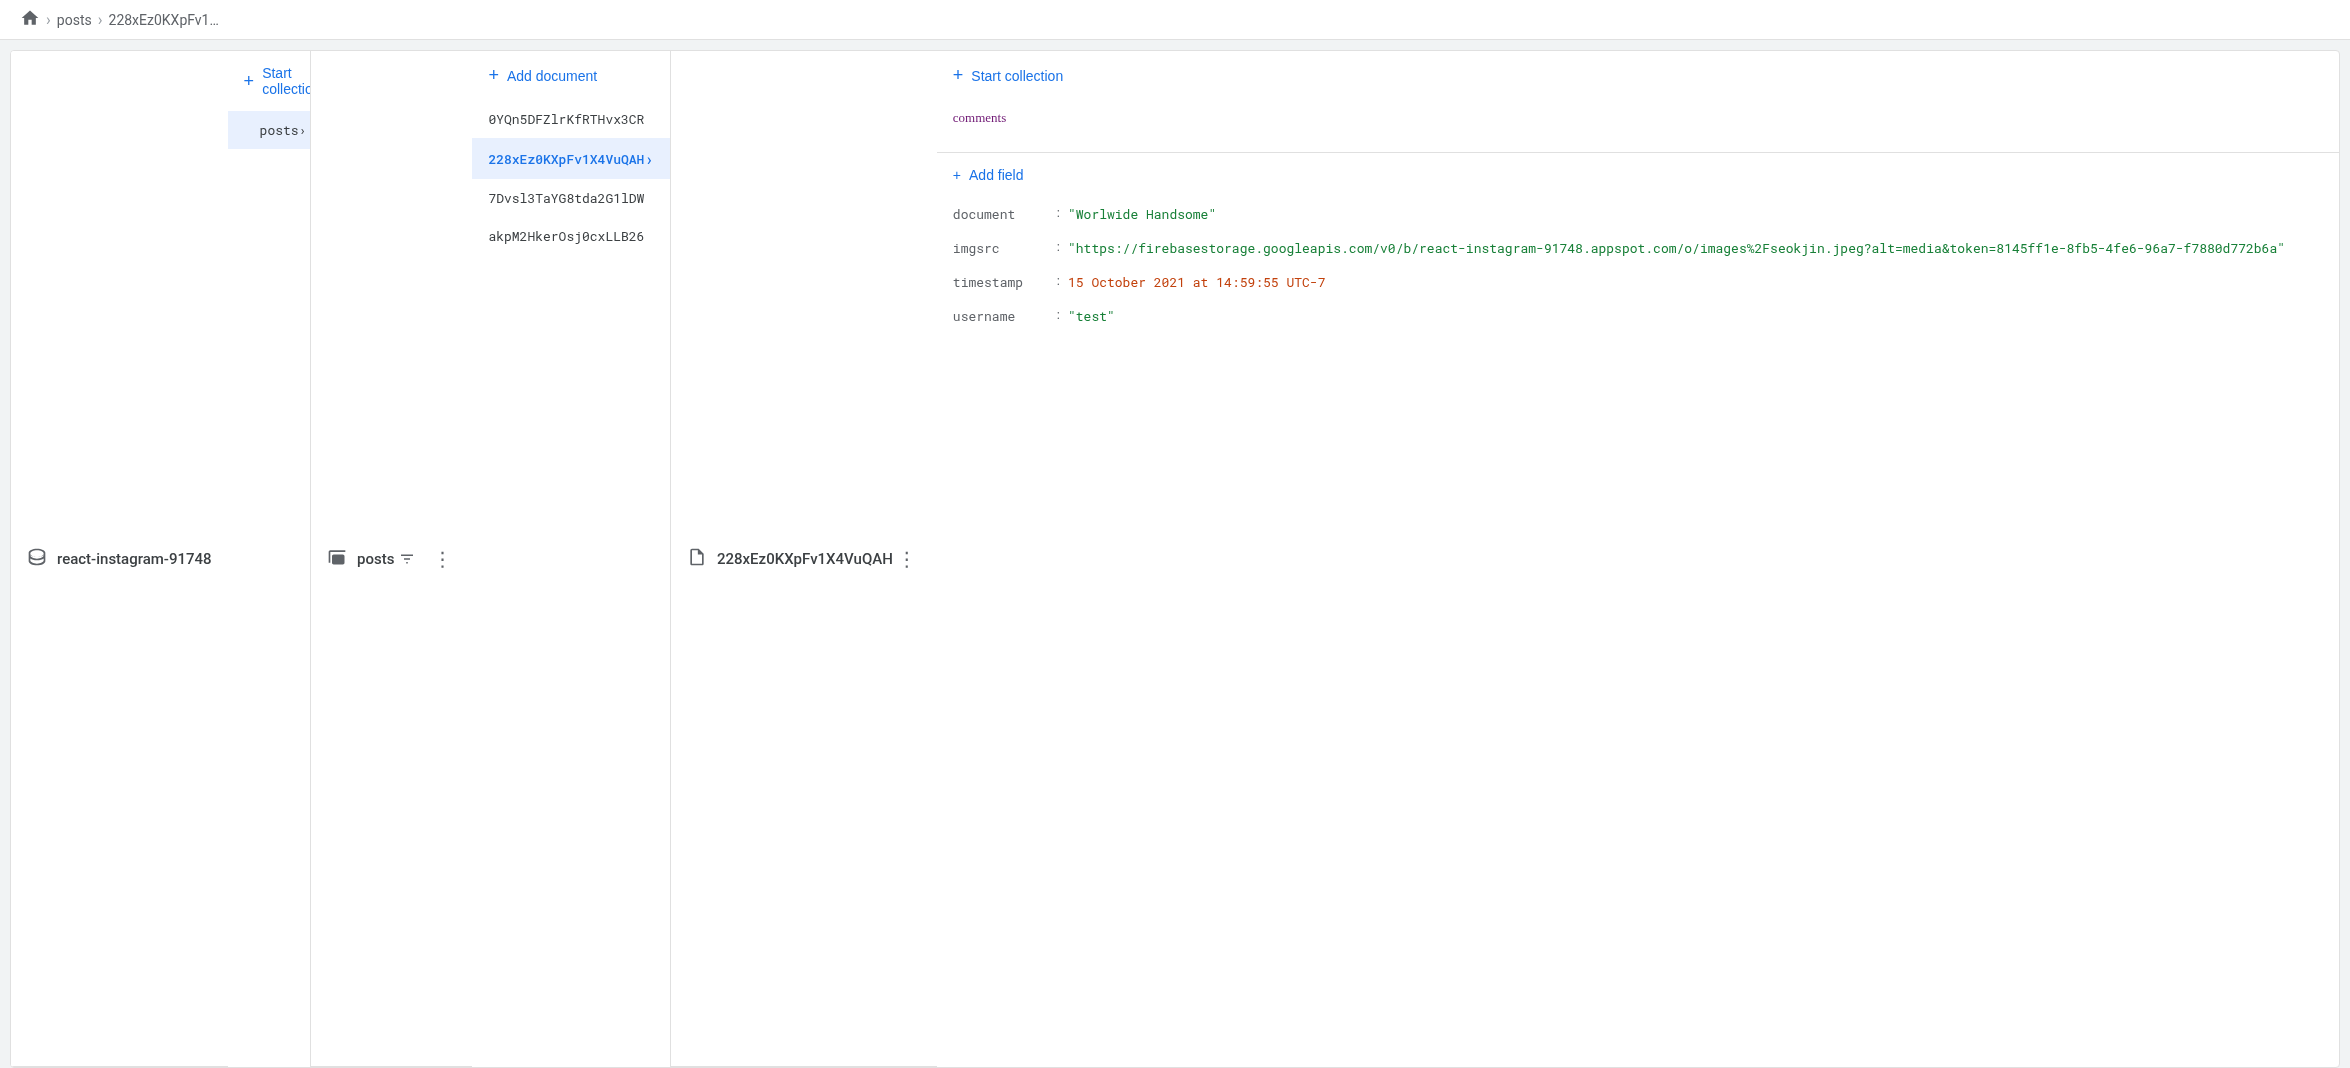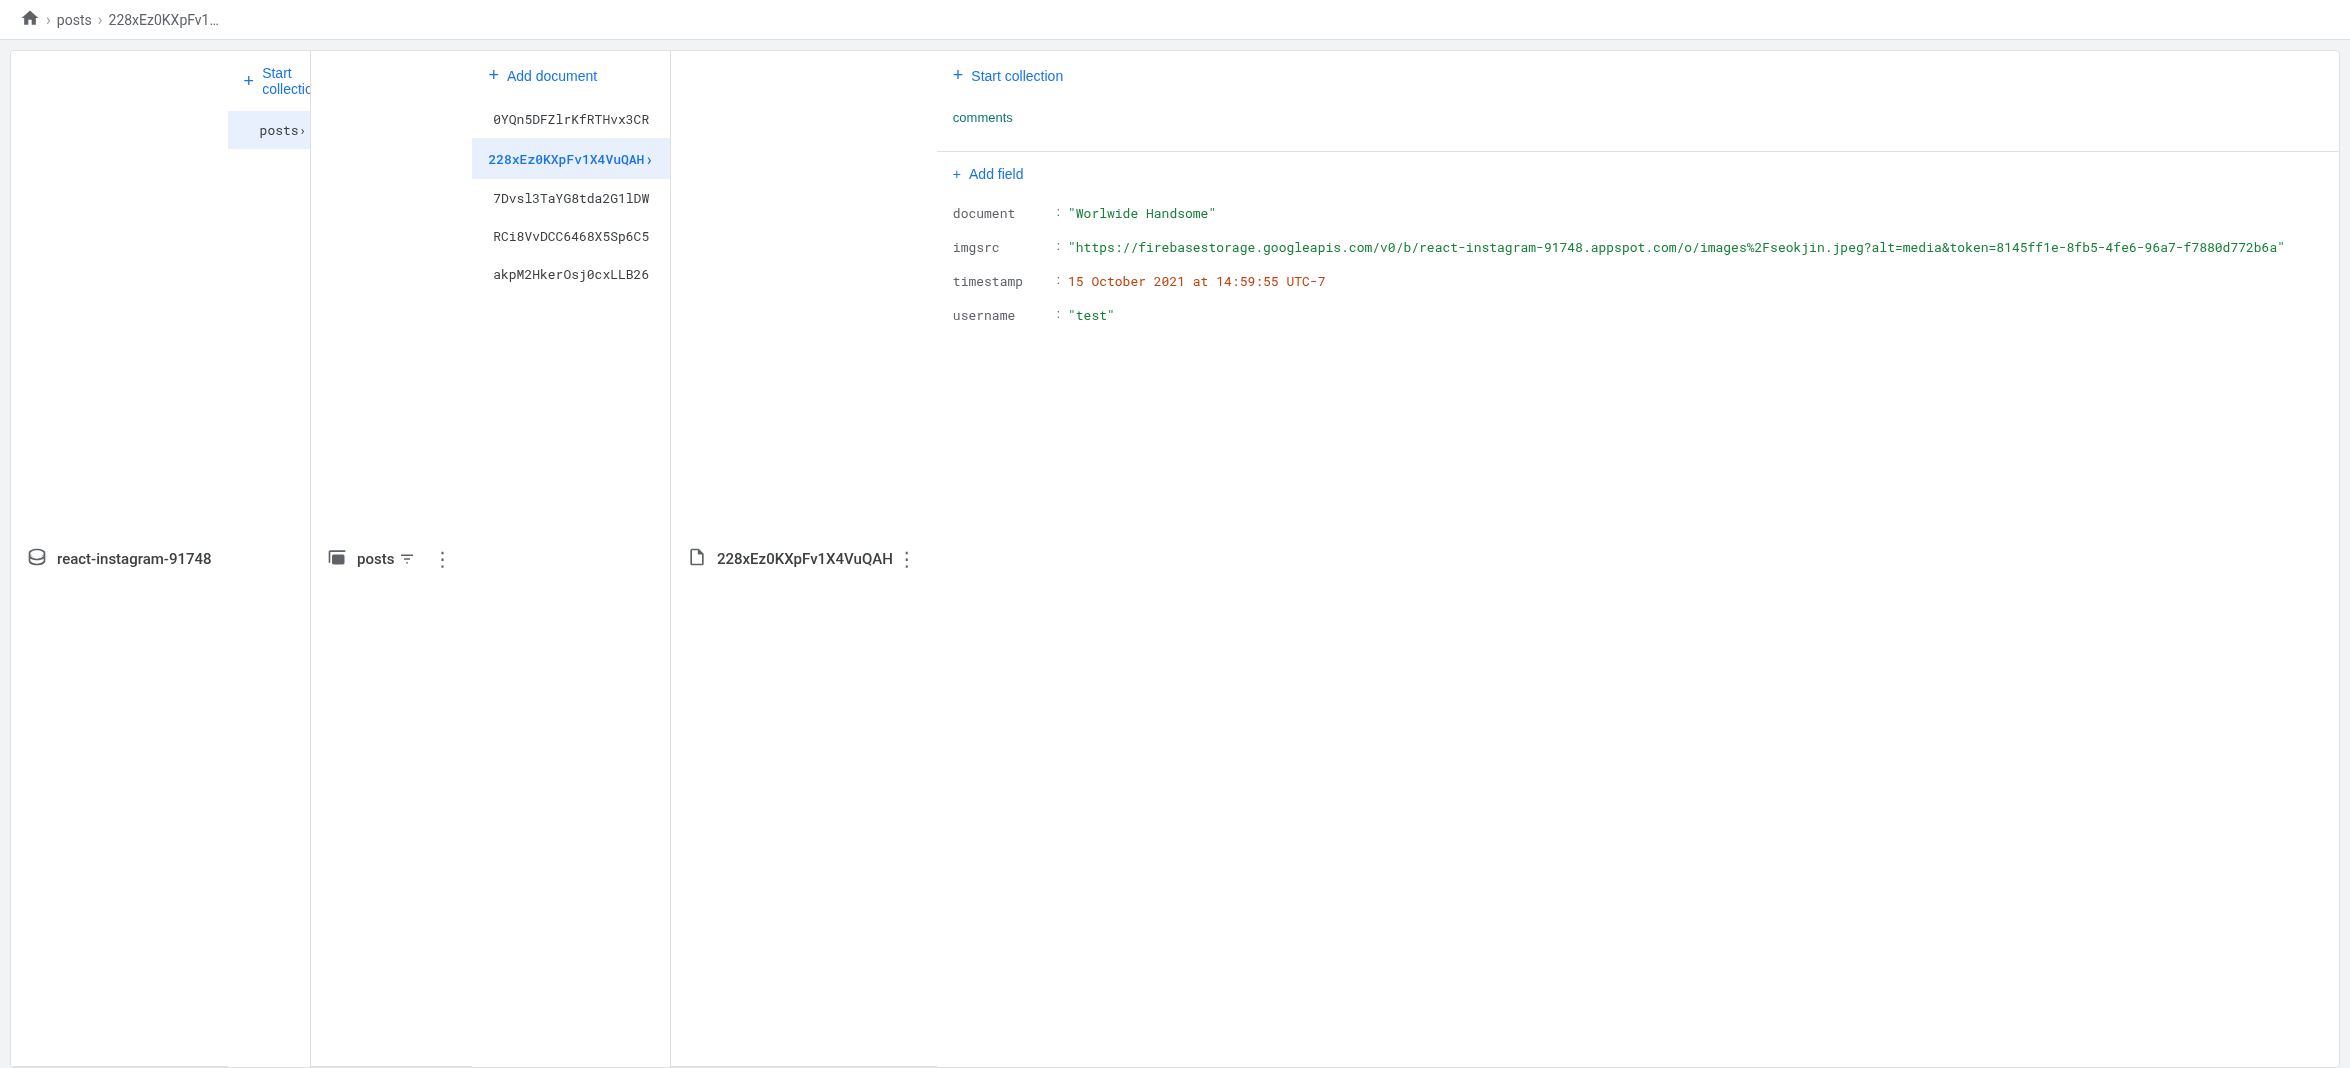--- a/index.html
+++ b/index.html
@@ -140,21 +140,21 @@
     .action-btn .plus-icon {
       font-size: 18px;
       font-weight: 400;
       color: #1a73e8;
     }
 
     
     .list-item {
       display: flex;
       align-items: center;
-      justify-content: center;
+      justify-content: flex-start;
       padding: 10px 16px;
       cursor: pointer;
       font-size: 13px;
       font-family: 'Roboto Mono', monospace;
       color: #3c4043;
       border-radius: 0;
     }
 
     .list-item.selected {
       background: #e8f0fe;
@@ -189,22 +189,22 @@
 
     
     .doc-section {
       border-bottom: 1px solid #e0e0e0;
       padding-bottom: 16px;
     }
 
     .subcollection-item {
       padding: 10px 16px;
       font-size: 13px;
-      font-family: Liberation Sans, sans-serif;
-      color: #0f766e;
+      font-family: Liberation Serif, serif;
+      color: #701a75;
       cursor: pointer;
     }
 
     .add-field-btn {
       display: flex;
       align-items: center;
       gap: 8px;
       padding: 14px 16px;
       color: #1a73e8;
       cursor: pointer;
@@ -327,23 +327,20 @@
         <span>0YQn5DFZlrKfRTHvx3CR</span>
       </div>
       <div class="list-item selected">
         <span>228xEz0KXpFv1X4VuQAH</span>
         <span class="chevron">›</span>
       </div>
       <div class="list-item">
         <span>7Dvsl3TaYG8tda2G1lDW</span>
       </div>
       <div class="list-item">
-        <span>RCi8VvDCC6468X5Sp6C5</span>
-      </div>
-      <div class="list-item">
         <span>akpM2HkerOsj0cxLLB26</span>
       </div>
     </div>
   </div>
 
   <div class="panel panel-right">
     <div class="panel-header">
       <div class="panel-header-left">
         <span>
           <svg class="panel-icon" viewBox="0 0 24 24" fill="#5f6368">

